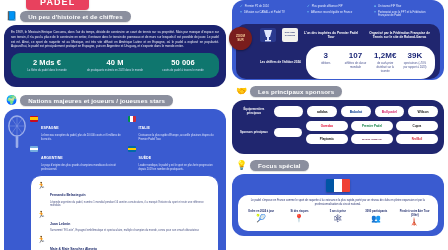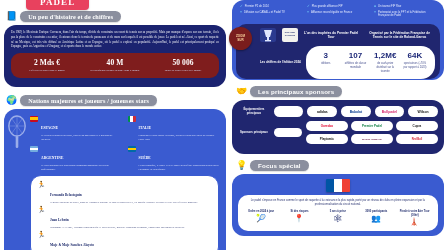--- a/index.html
+++ b/index.html
@@ -5,21 +5,21 @@
   html,body{margin:0;padding:0;}
   body{
     width:448px;height:250px;overflow:hidden;
     background:#ffffff;
     font-family:"Liberation Sans", sans-serif;
     color:#1d2a6b;
     position:relative;
   }
   .page{position:absolute;inset:0;display:flex;gap:0;}
   .col{position:relative;}
-  .col-left{width:230px;padding:0 4px 0 2px;font-family:Liberation Serif, serif;}
+  .col-left{width:230px;padding:0 4px 0 2px;}
   .col-right{width:218px;padding:0 2px 0 0;}
 
   
   .sec-head{display:flex;align-items:center;gap:3px;margin:3px 0 3px 4px;}
   .sec-emoji{font-size:9px;line-height:1;filter:saturate(1.1);}
   .pill{
     background:#8b8f9e;color:#fff;border-radius:9px;
     padding:2px 8px;font-size:6.2px;font-weight:bold;letter-spacing:.02em;
     white-space:nowrap;box-shadow:0 1px 1px rgba(0,0,0,.12);
   }
@@ -38,21 +38,21 @@
     padding:5px 7px;box-sizing:border-box;
   }
   .card.blue{background:#3a5bd0;}
   .card.navy{background:#20266f;}
   .card.deep{background:#1b2370;}
 
   .para{font-size:3.1px;line-height:1.55;text-align:justify;opacity:.93;}
 
   
   .stats{
-    display:flex;border-radius:9px;background:#7f1d1d;
+    display:flex;border-radius:9px;background:#0f766e;
     padding:5px 3px;margin-top:4px;gap:2px;
   }
   .stat{flex:1;text-align:center;padding:0 1px;}
   .stat .v{font-size:7.5px;font-weight:bold;color:#ffffff;letter-spacing:.01em;}
   .stat .l{font-size:2.7px;line-height:1.45;margin-top:2px;color:#d6ddf6;}
 
   .stats-white{
     display:flex;background:#fff;border-radius:14px;
     padding:5px 6px;gap:2px;margin-top:4px;
   }
@@ -300,21 +300,21 @@
             </div>
             <div class="stat">
               <div class="v">107</div>
               <div class="l">athlètes de classe mondiale</div>
             </div>
             <div class="stat">
               <div class="v">1,2M€</div>
               <div class="l">de cash-prize distribué sur la tournée</div>
             </div>
             <div class="stat">
-              <div class="v">64K</div>
+              <div class="v">39K</div>
               <div class="l">spectateurs (+70% par rapport à 2023)</div>
             </div>
           </div>
         </div>
       </div>
     </div>
 
     <div class="sec-head" style="margin-top:6px;">
       <span class="sec-emoji">🤝</span>
       <span class="pill">Les principaux sponsors</span>

